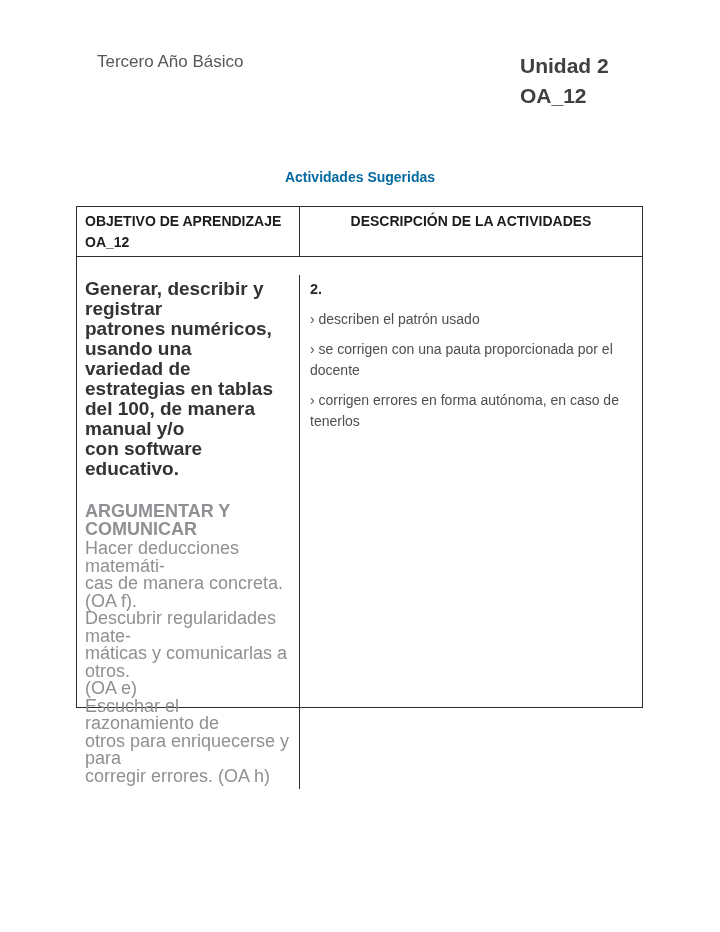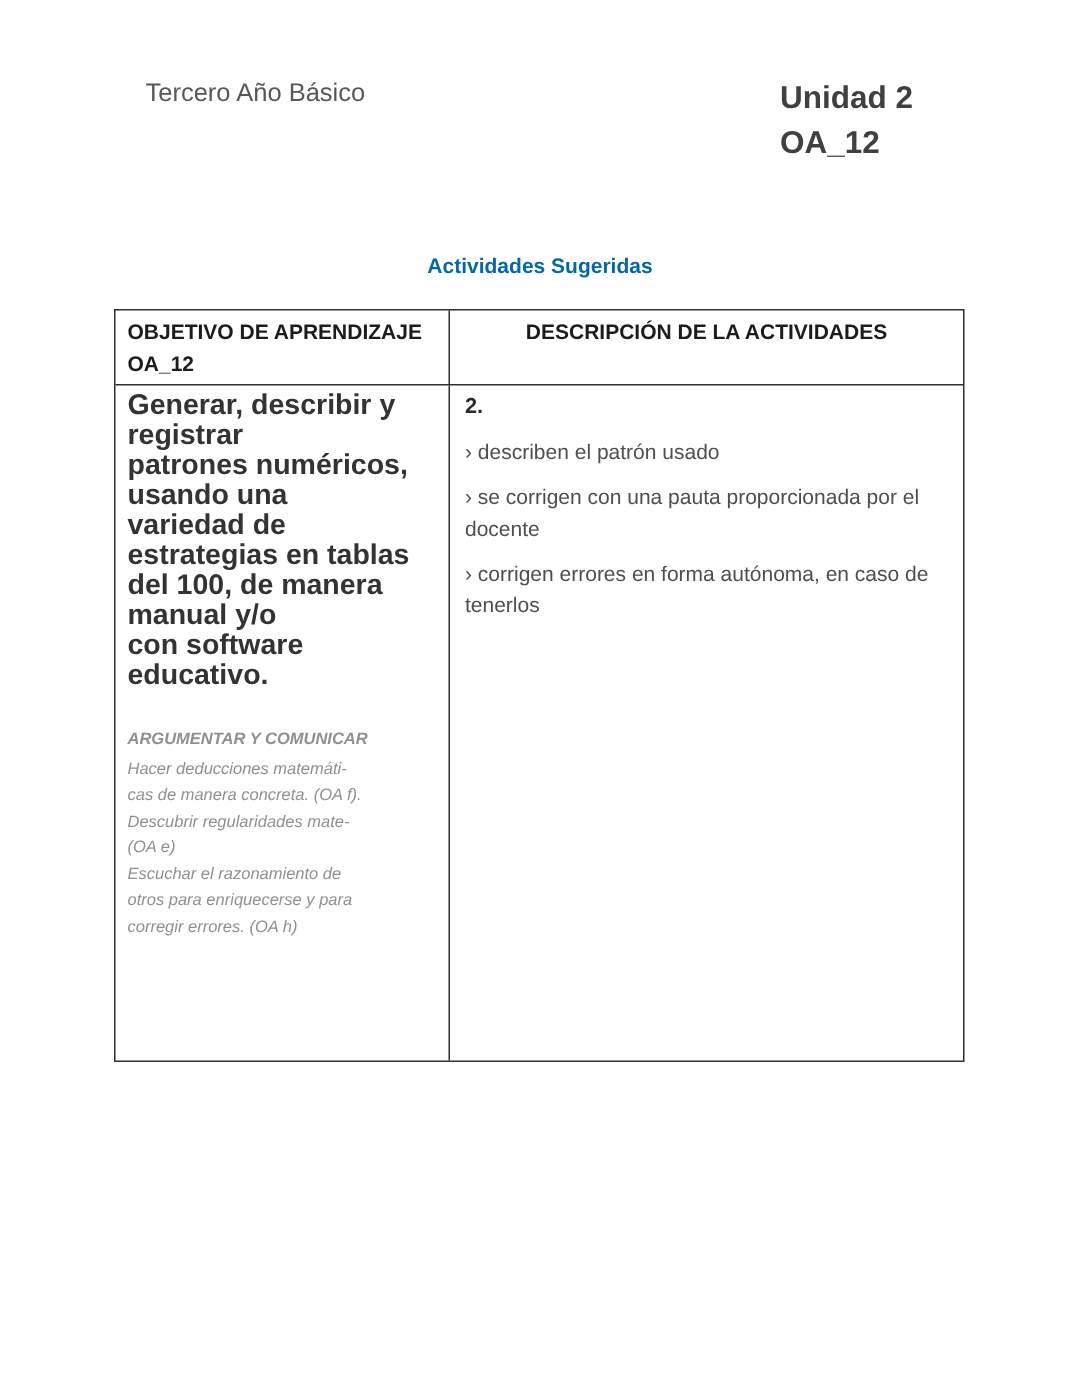--- a/index.html
+++ b/index.html
@@ -30,37 +30,38 @@
     text-align:center;
     font-size:14px; line-height:22px; font-weight:bold;
     color:#0369a1;
   }
   .activities-table {
     position:absolute; left:76px; top:206px;
     width:567px; height:502px;
     border:1px solid #2d2d2d;
     display:flex; flex-direction:column;
     background:#ffffff;
+    gap:18px;
   }
   .t-head { display:flex; height:50px; border-bottom:1px solid #2d2d2d; }
   .t-body { display:flex; flex:1; }
   .col-objective { width:223px; border-right:1px solid #2d2d2d; padding:4px 8px; }
   .col-description { flex:1; padding:4px 10px; }
   .th-text {
     font-size:14px; line-height:21px; font-weight:bold; color:#1c1c1c;
     white-space:pre-line;
   }
   .th-center { text-align:center; }
   .objective-text {
     font-size:19px; line-height:20px; font-weight:bold; color:#333333;
     white-space:pre-line;
   }
   .skills-block {
     margin-top:24px;
-    font-size:11px; line-height:17.5px; color:#8f9093;font-style:italic;
+    font-size:18px; line-height:17.5px; color:#8f9093;
   }
   .skills-title { font-weight:bold; display:block; margin-bottom:2px; }
   .skills-line { display:block; }
   .activity-number {
     font-size:14.5px; line-height:21px; font-weight:bold; color:#2a2a2a;
   }
   .activity-par {
     margin-top:9px;
     font-size:14px; line-height:21px; color:#4e4e50;
     white-space:pre-line;
@@ -98,20 +99,21 @@
         <div class="objective-text">Generar, describir y registrar
 patrones numéricos, usando una
 variedad de estrategias en tablas
 del 100, de manera manual y/o
 con software educativo.</div>
         <div class="skills-block">
           <span class="skills-title">ARGUMENTAR Y COMUNICAR</span>
           <span class="skills-line">Hacer deducciones matemáti-</span>
           <span class="skills-line">cas de manera concreta. (OA f).</span>
           <span class="skills-line">Descubrir regularidades mate-</span>
+          <span class="skills-line">máticas y comunicarlas a otros.</span>
           <span class="skills-line">(OA e)</span>
           <span class="skills-line">Escuchar el razonamiento de</span>
           <span class="skills-line">otros para enriquecerse y para</span>
           <span class="skills-line">corregir errores. (OA h)</span>
         </div>
       </div>
 
       <div class="col-description">
         <div class="activity-number">2.</div>
         <div class="activity-par">› describen el patrón usado</div>

